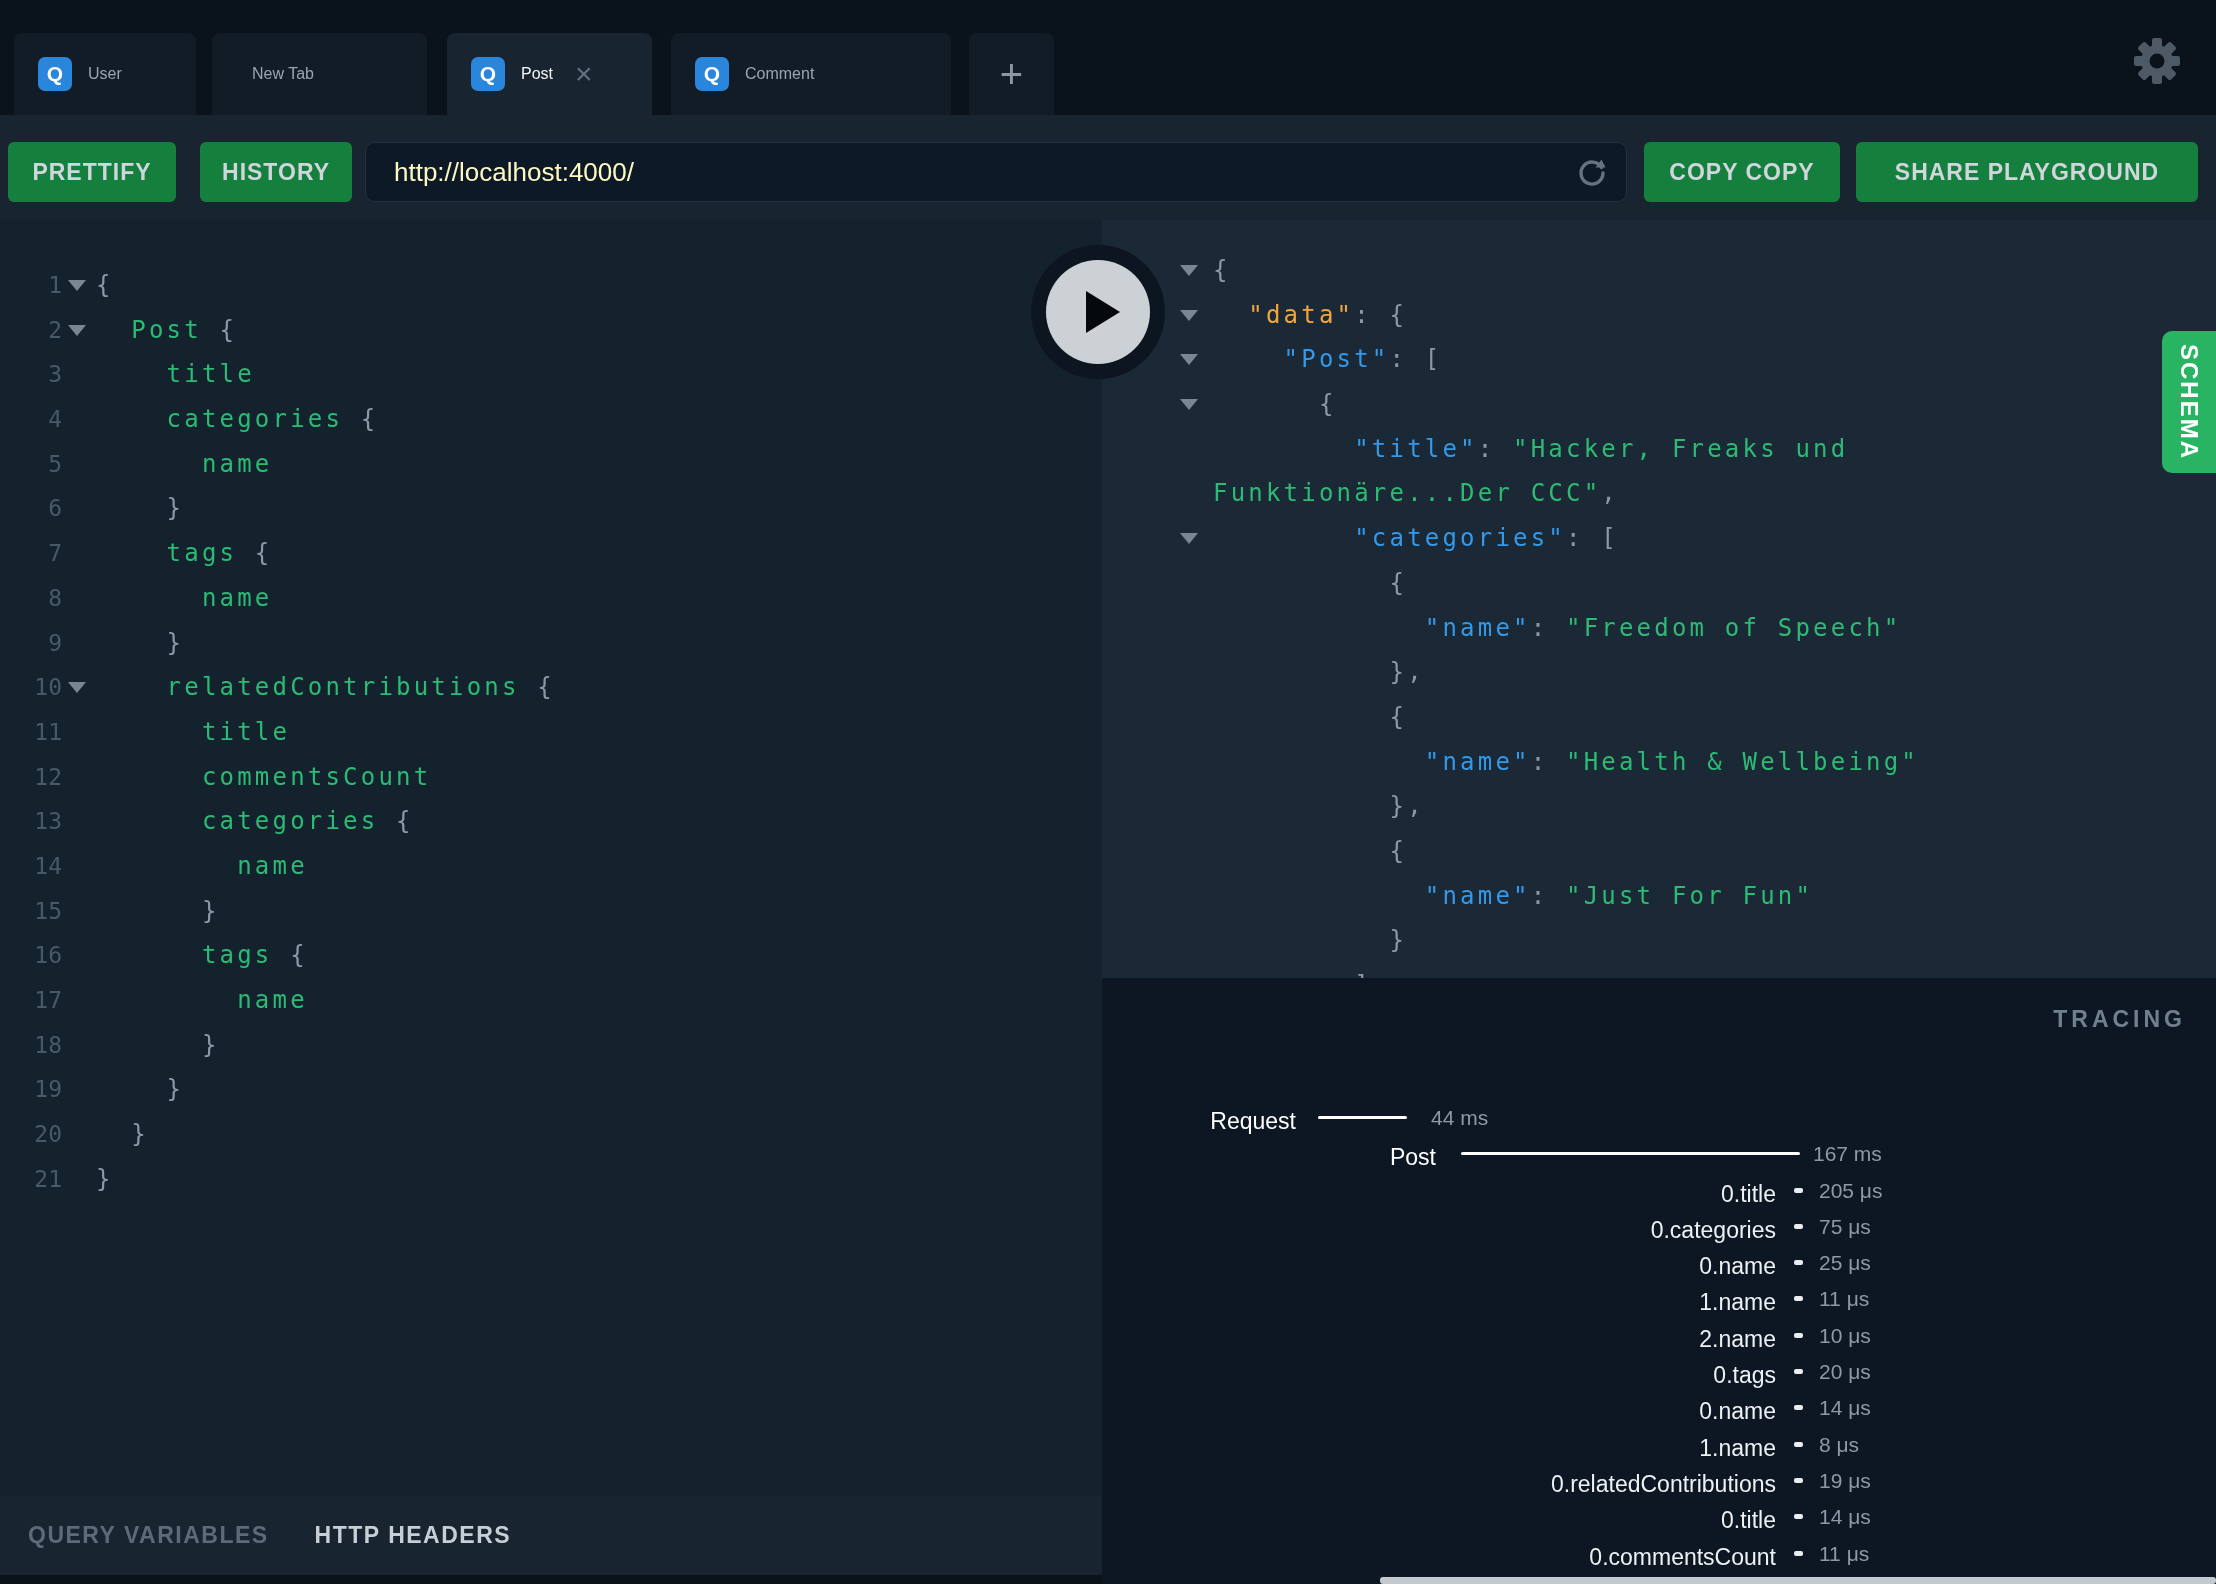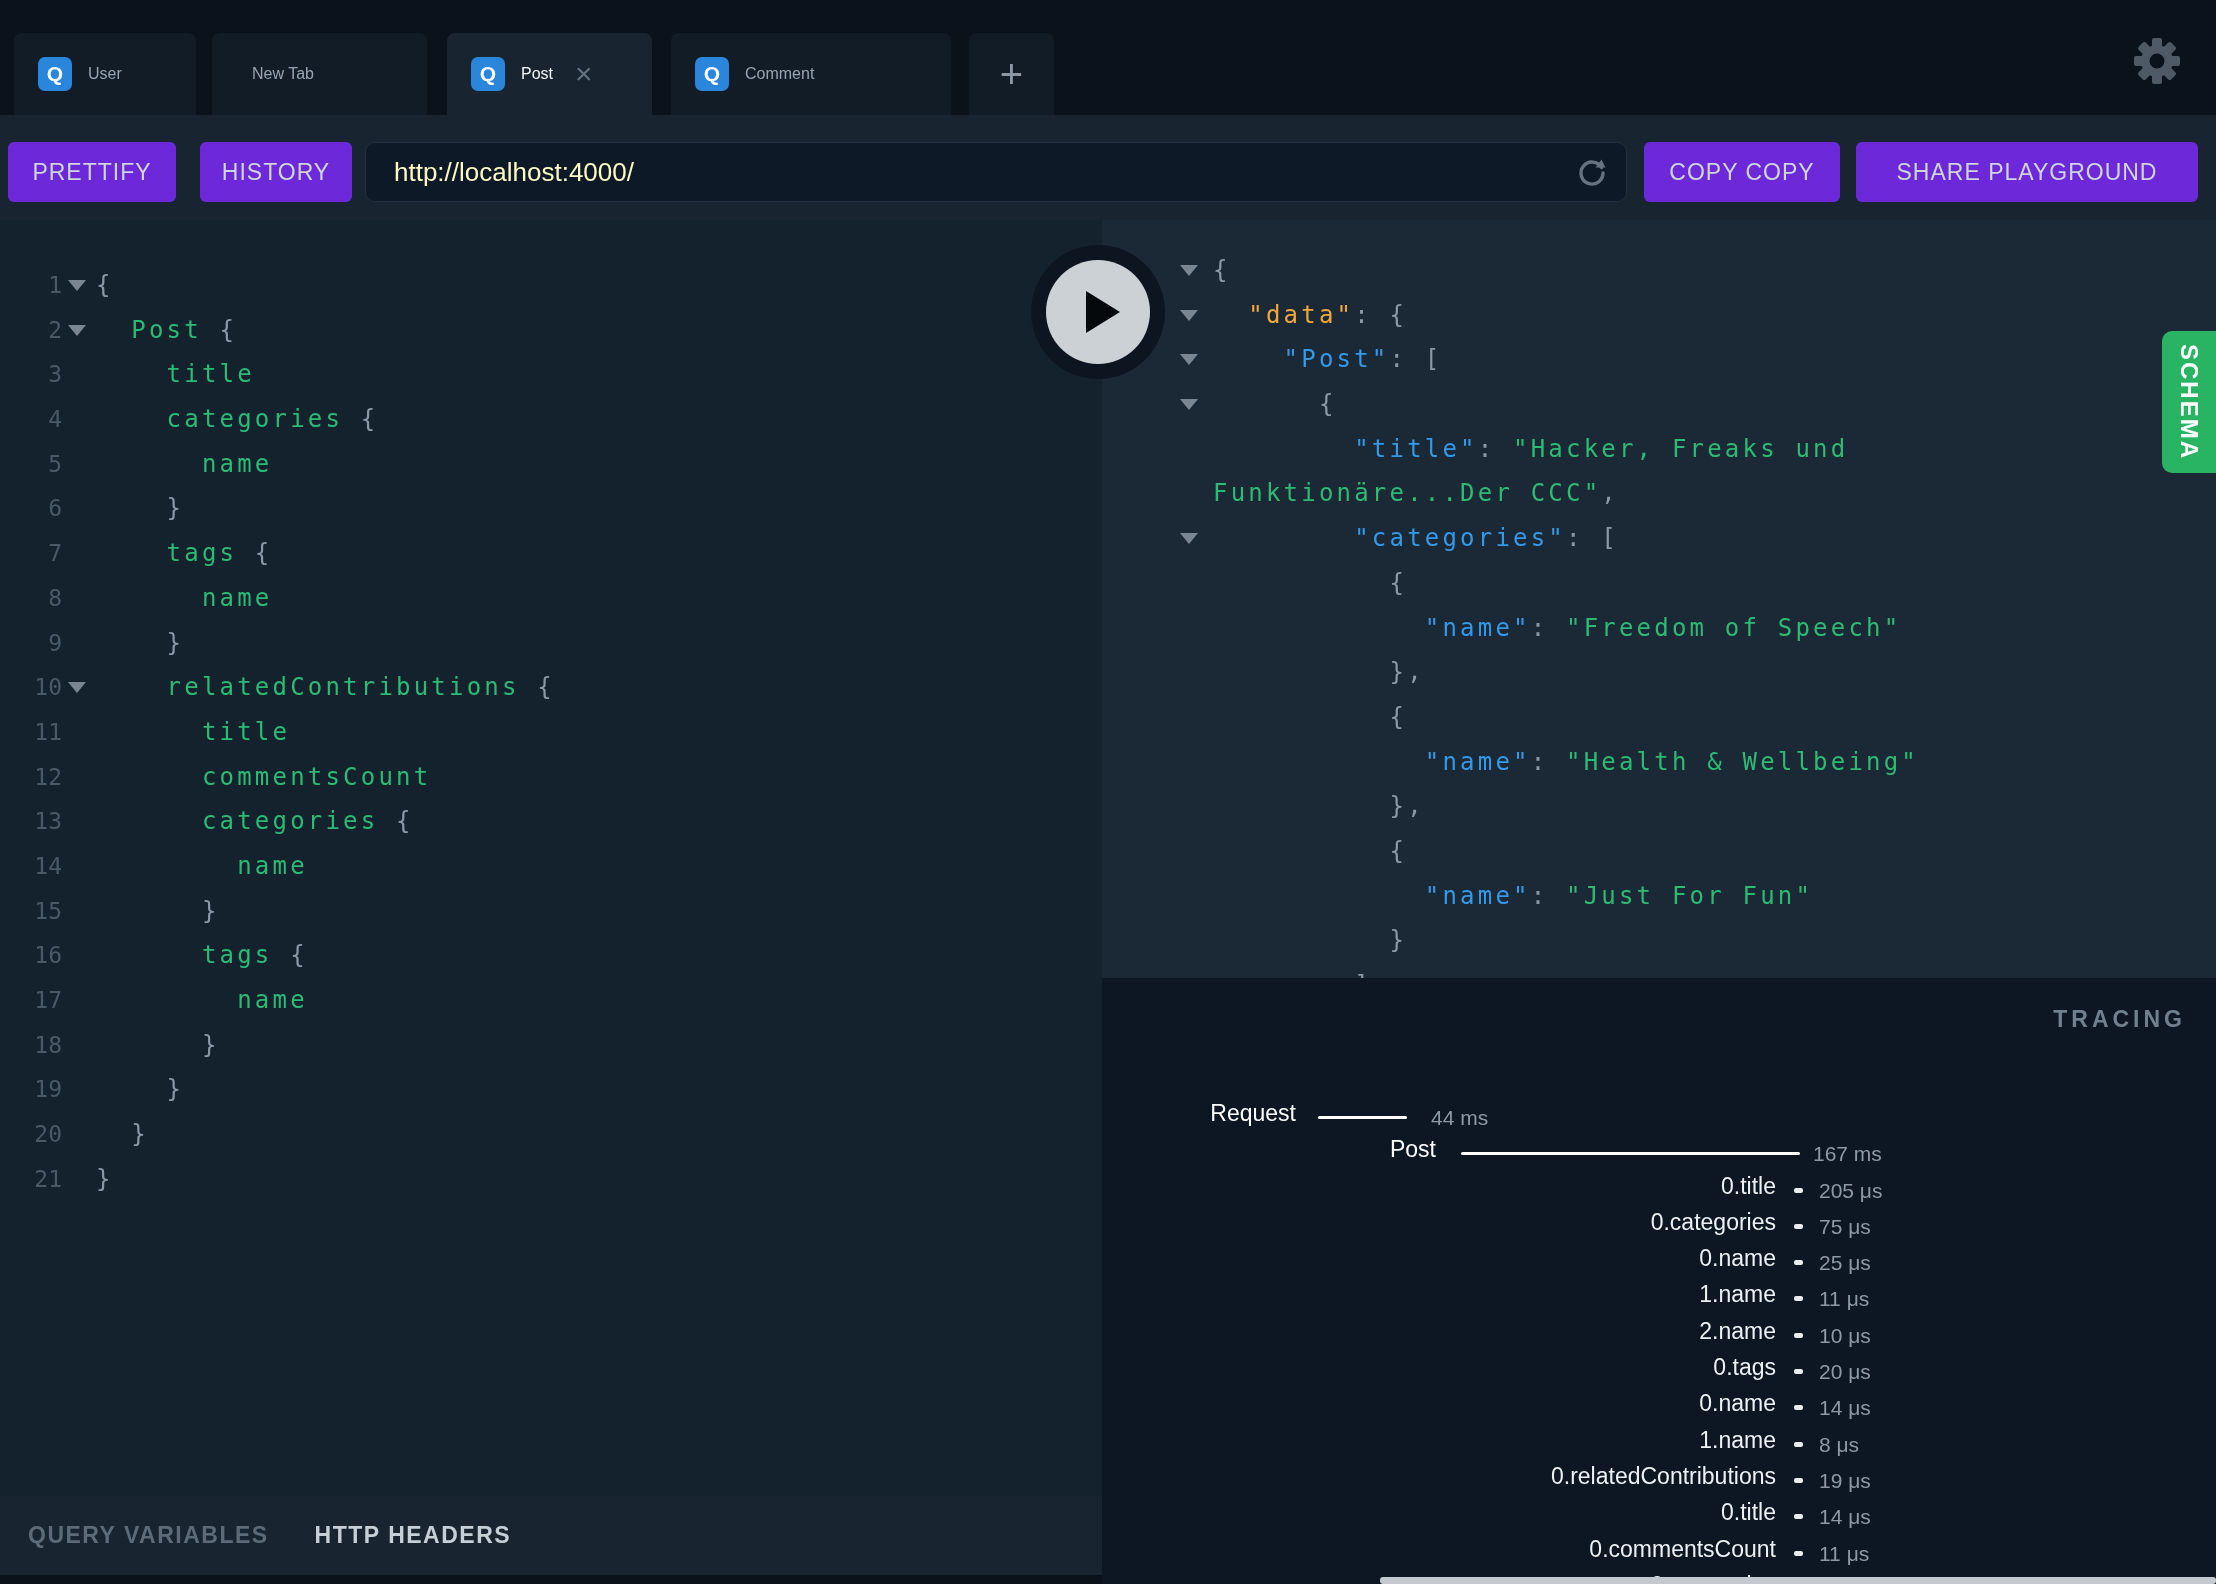--- a/index.html
+++ b/index.html
@@ -18,23 +18,23 @@
           display:flex;align-items:center;justify-content:center;
           color:#fff;font-weight:bold;font-size:21px;}
   .closex{margin-left:22px;color:#62717f;font-size:30px;line-height:1;}
   .plus-tab{position:absolute;top:33px;height:82px;width:85px;border-radius:8px 8px 0 0;
             background:#121c27;display:flex;align-items:center;justify-content:center;
             color:#8b98a4;font-size:40px;font-weight:300;cursor:pointer;}
   .gear{position:absolute;right:34px;top:36px;width:50px;height:50px;cursor:pointer;}
 
   
   .toolbar{position:absolute;left:0;top:115px;width:2216px;height:105px;background:#18242f;}
-  .tbtn{position:absolute;top:27px;height:60px;background:#6d28d9;border-radius:6px;
+  .tbtn{position:absolute;top:27px;height:60px;background:#15803d;border-radius:6px;
         display:flex;align-items:center;justify-content:center;
-        color:#cfd6dc;font-size:23px;font-weight:normal;letter-spacing:1px;cursor:pointer;}
+        color:#cfd6dc;font-size:23px;font-weight:bold;letter-spacing:1px;cursor:pointer;}
   .urlbar{position:absolute;top:27px;left:365px;width:1262px;height:60px;background:#0d1926;
           border:1px solid #223140;border-radius:10px;display:flex;align-items:center;}
   .urlbar .txt{margin-left:28px;color:#fef9c3;font-size:26px;}
   .reload{position:absolute;right:16px;top:12px;width:36px;height:36px;cursor:pointer;}
 
   
   .editor-pane{position:absolute;left:0;top:220px;width:1102px;height:1276px;background:#14222e;overflow:hidden;}
   .resp-pane{position:absolute;left:1102px;top:220px;width:1114px;height:758px;background:#1b2937;overflow:hidden;}
   .tracing-pane{position:absolute;left:1102px;top:978px;width:1114px;height:606px;background:#0c1723;overflow:hidden;}
   .footerbar{position:absolute;left:0;top:1496px;width:1102px;height:79px;background:#18242f;
@@ -73,21 +73,21 @@
   .schema-tab{position:absolute;left:2162px;top:331px;width:54px;height:142px;background:#28b463;
               border-radius:10px 0 0 10px;cursor:pointer;z-index:6;overflow:hidden;}
   .schema-tab span{position:absolute;left:50%;top:50%;transform:translate(-50%,-50%) rotate(90deg);
                    color:#fff;font-weight:bold;font-size:24px;letter-spacing:2px;white-space:nowrap;}
 
   
   .tracing-title{position:absolute;right:30px;top:28px;color:#71808d;font-size:23px;
                  font-weight:bold;letter-spacing:4px;}
   .trows{position:absolute;left:0;top:122px;width:1114px;}
   .trow{position:relative;height:36.3px;}
-  .trow .nm{position:absolute;top:0;font-size:23px;color:#eef1f4;white-space:nowrap;}
+  .trow .nm{position:absolute;top:8px;font-size:23px;color:#eef1f4;white-space:nowrap;}
   .trow .tm{position:absolute;top:6px;font-size:21px;color:#8d9aa6;white-space:nowrap;}
   .trow .bar{position:absolute;top:16px;height:3px;background:#fff;border-radius:2px;}
   .trow .dot{position:absolute;top:15px;width:9px;height:5px;background:#e9edf0;border-radius:2px;}
   .trow.req .nm{right:920px;color:#fff;}
   .trow.req .bar{left:216px;}
   .trow.req .tm{left:329px;}
   .trow.post .nm{right:780px;color:#fff;}
   .trow.post .bar{left:359px;}
   .trow.post .tm{left:711px;}
   .trow.field .nm{right:440px;}

